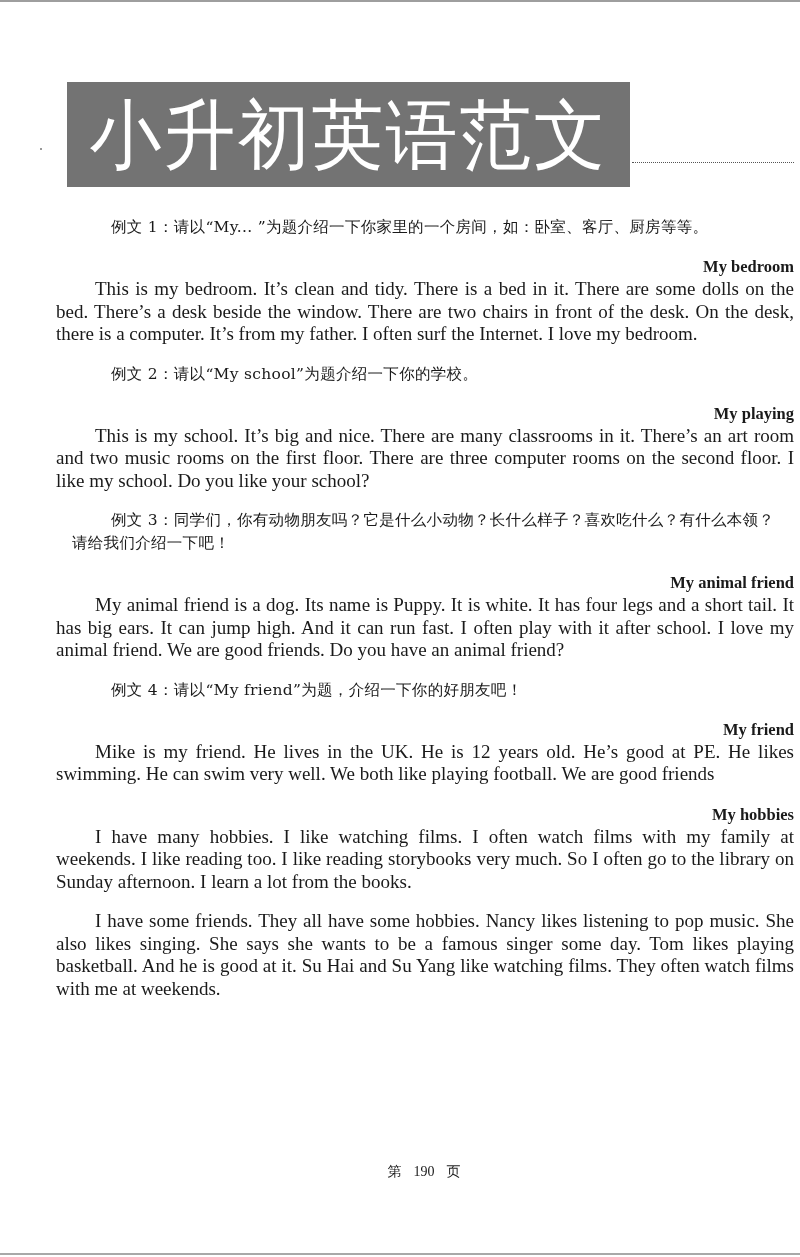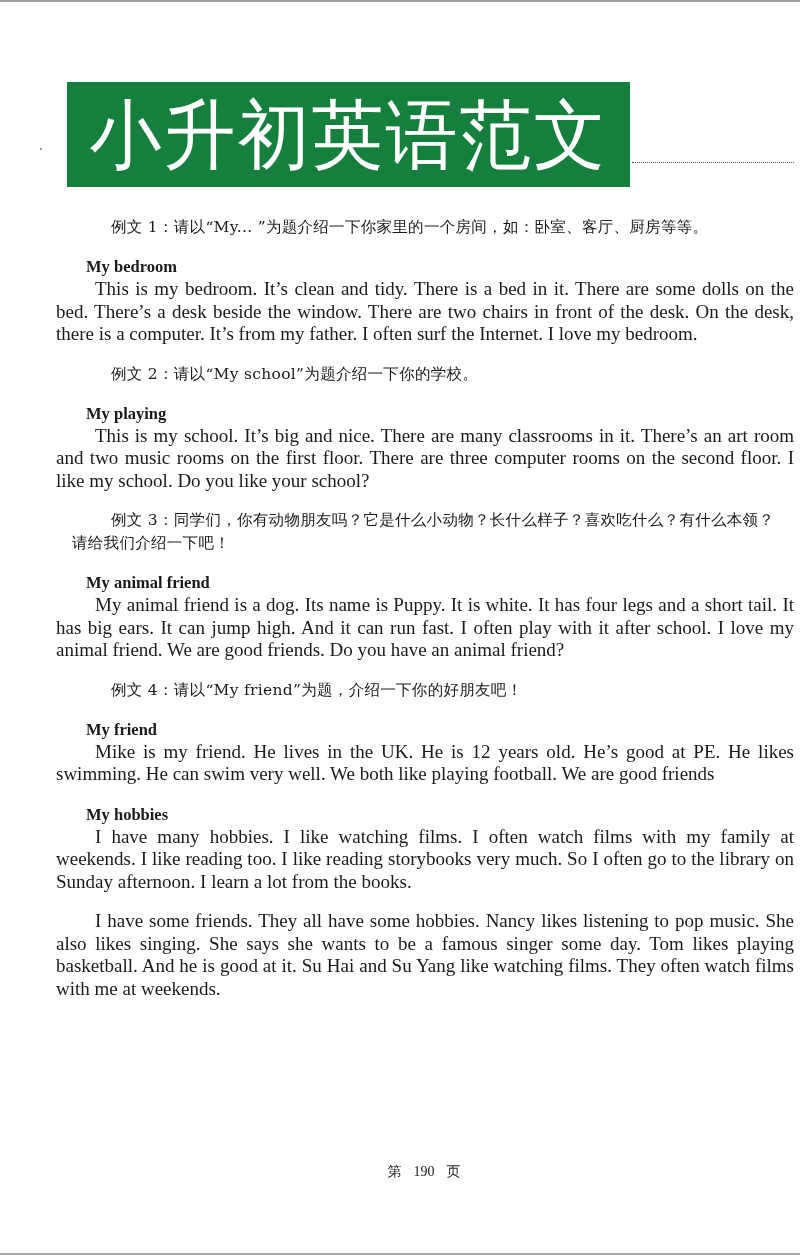--- a/index.html
+++ b/index.html
@@ -24,21 +24,21 @@
     .bottom-border {
       position: absolute;
       left: 0; top: 1253px;
       width: 800px; height: 2px;
       background: #a8a8a8;
     }
     .banner {
       position: absolute;
       left: 67px; top: 82px;
       width: 563px; height: 105px;
-      background: #15803d;
+      background: #737373;
       display: flex;
       align-items: center;
       justify-content: center;
     }
     .banner-title {
       color: #ffffff;
       font-family: "DejaVu Sans", "Liberation Sans", sans-serif;
       font-size: 72px;
       font-weight: normal;
       letter-spacing: 2px;
@@ -69,21 +69,21 @@
     .prompt {
       font-size: 16.5px;
       line-height: 23px;
       text-indent: 39px;
       margin: 16px;
       font-family: "DejaVu Serif", "Liberation Serif", serif;
       font-size: 15.5px;
       letter-spacing: 0.3px;
     }
     .essay-title {
-      text-align: left;
+      text-align: right;
       font-weight: bold;
       font-size: 16.5px;
       line-height: 23px;
       margin: 0 0 0 30px;
     }
     .essay-body {
       font-size: 19px;
       line-height: 22.5px;
       text-indent: 39px;
       margin: 0;

